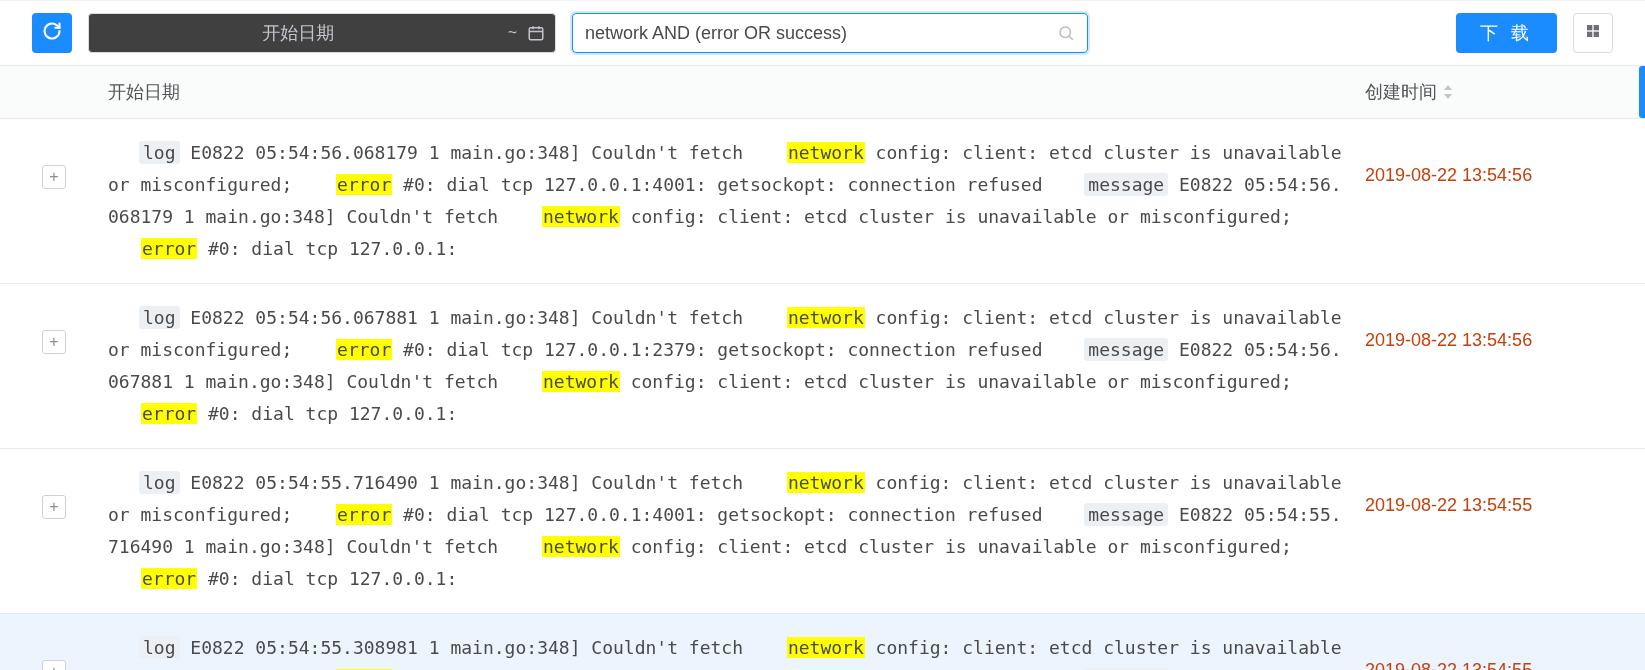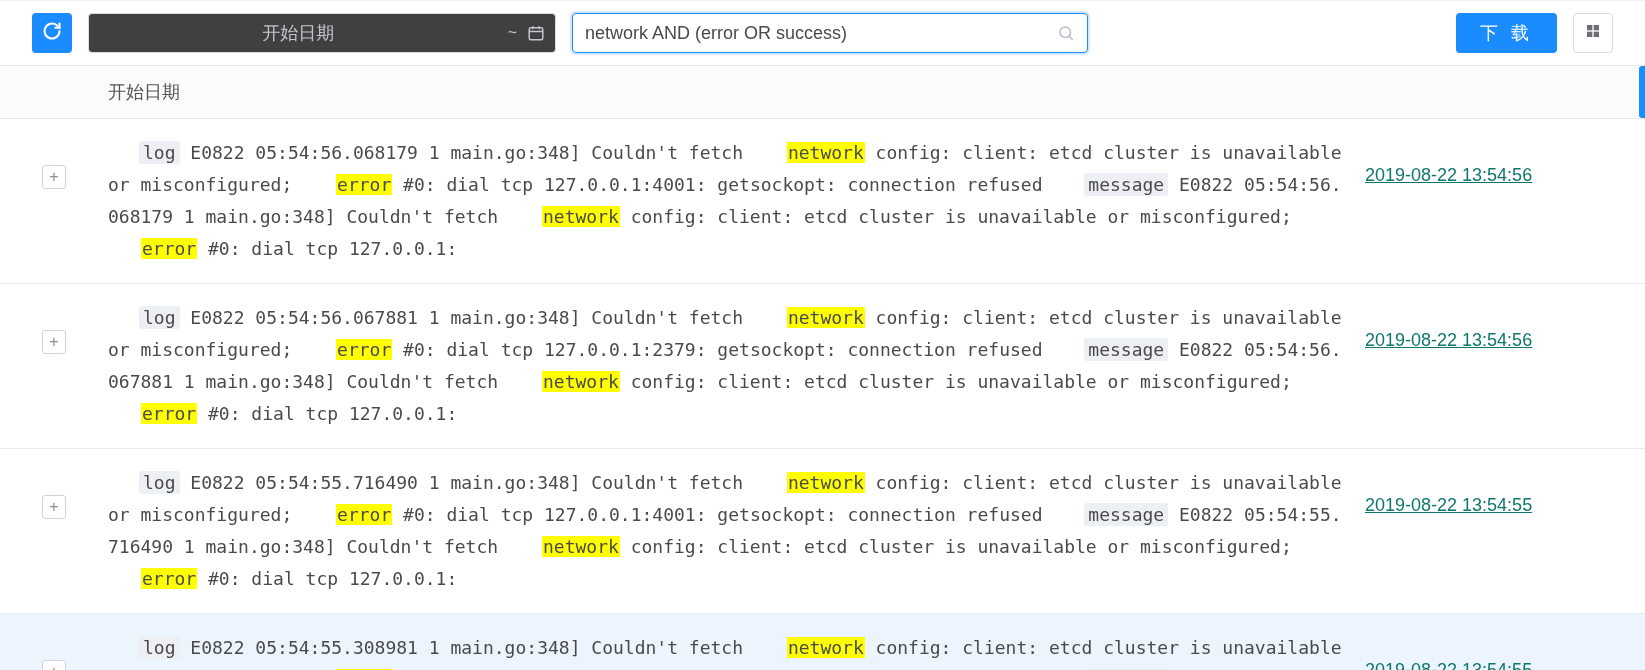--- a/index.html
+++ b/index.html
@@ -20,21 +20,21 @@
   .header-row { display: flex; align-items: center; background: #fafbfb; padding: 14px 0; position: relative; }
   .col-expand { width: 108px; flex: 0 0 108px; }
   .col-content { flex: 1; padding-left: 0px; font-size: 18px; color: #525558; }
   .col-time { width: 280px; flex: 0 0 280px; font-size: 18px; color: #525558; display:flex; align-items:center; gap:6px; }
   .sort-icon { display:flex; flex-direction:column; color:#c2c5cc; line-height:0; }
   .row { display: flex; align-items: flex-start; border-top: 1px solid #e6e9ee; padding: 18px 0 18px 0; }
   .row.hovered { background: #ecf4fe; }
   .expand-cell { width: 108px; flex: 0 0 108px; display: flex; justify-content: center; align-items: center; padding-top: 28px; }
   .expand-btn { width: 24px; height: 24px; border: 1px solid #cfd3d9; border-radius: 3px; display: flex; align-items: center; justify-content: center; color: #8a8e96; font-size: 16px; cursor: pointer; background:#fff; }
   .content-cell { flex: 1; font-family: "Menlo", "Consolas", monospace; font-size: 18px; line-height: 32px; color: #4a4a4a; padding-right: 20px; word-break: break-all; }
-  .time-cell { width: 280px; flex: 0 0 280px; font-size: 18px; color: #0f766e; padding-top: 28px; text-decoration: underline; }
+  .time-cell { width: 280px; flex: 0 0 280px; font-size: 18px; color: #c2410c; padding-top: 28px; }
   .tag { background: #eceff3; padding: 1px 4px; border-radius: 3px; margin-left: 31px; }
   .hl { background: #ffff00; padding: 0 1px; margin-left: 33px; }
   .right-indicator { position:absolute; right:0; top:0; width:6px; height:100%; background:#1a8cff; border-radius:3px 0 0 3px; }
   .separator-line { height:1px; background:#f0f2f4; }
 </style>
 </head>
 <body>
 
 <div class="separator-line"></div>
 
@@ -84,20 +84,29 @@
           <rect x="13" y="13" width="8" height="8"></rect>
         </svg>
     </span>
   </div>
 </div>
 
 <div class="table-wrap">
   <div class="header-row">
     <div class="col-expand"></div>
     <div class="col-content">开始日期</div>
+    <div class="col-time">
+      <span>创建时间</span>
+      <span class="sort-icon">
+        <svg width="10" height="14" viewBox="0 0 10 14">
+            <path d="M5 0 L9 5 L1 5 Z" fill="#c2c5cc"></path>
+            <path d="M5 14 L1 9 L9 9 Z" fill="#c2c5cc"></path>
+          </svg>
+      </span>
+    </div>
     <div class="right-indicator"></div>
   </div>
 
   <div id="rows">
       <div class="row">
         <div class="expand-cell">
           <div class="expand-btn">
             <span>+</span>
           </div>
         </div>

